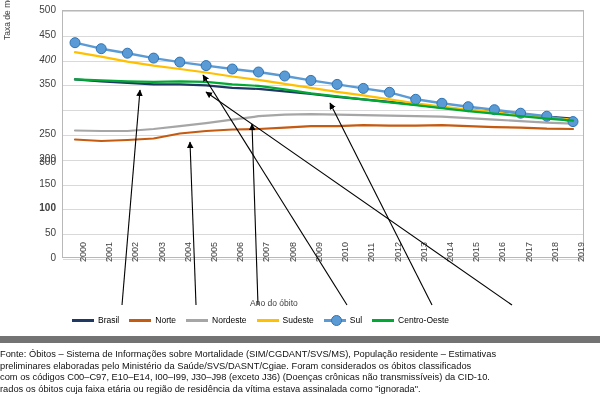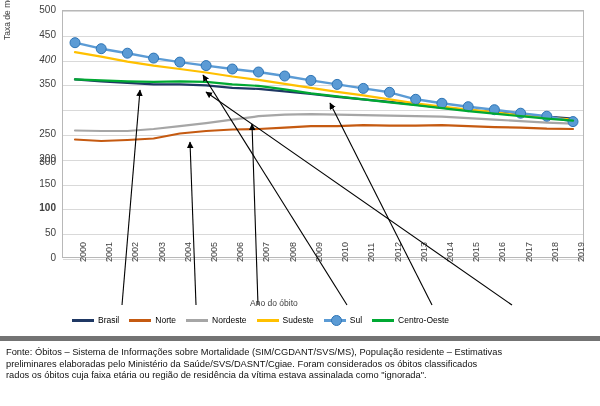--- a/index.html
+++ b/index.html
@@ -77,22 +77,22 @@
     width:9px;height:9px;border-radius:50%;
     background:#5b9bd5;border:1px solid #2e75b6;
   }
 
   
   #arrows{position:absolute;left:0;top:0;width:600px;height:330px;pointer-events:none;}
 
   
   #footnote{
     position:absolute;left:0;top:336px;width:600px;height:70px;
-    border-top:5px solid #737373;
-    padding:6px 6px 0 6px;
+    border-top:7px solid #737373;
+    padding:6px 6px 0 0;
     box-sizing:border-box;
     font-size:9.3px;
     line-height:11.6px;
     color:#111;
   }
   #footnote p{margin:0;}
 </style>
 </head>
 <body>
 
@@ -228,16 +228,17 @@
       <path d="M432,305 L330,103" stroke="#000" stroke-width="1.1" fill="none" marker-end="url(#ah)"></path>
 
       <path d="M512,305 L206,92" stroke="#000" stroke-width="1.1" fill="none" marker-end="url(#ah)"></path>
     </svg>
 
   </div>
 
   <div id="footnote">
     <p>Fonte: Óbitos – Sistema de Informações sobre Mortalidade (SIM/CGDANT/SVS/MS), População residente – Estimativas</p>
     <p>preliminares elaboradas pelo Ministério da Saúde/SVS/DASNT/Cgiae. Foram considerados os óbitos classificados</p>
+    <p>com os códigos C00–C97, E10–E14, I00–I99, J30–J98 (exceto J36) (Doenças crônicas não transmissíveis) da CID-10.</p>
     <p>rados os óbitos cuja faixa etária ou região de residência da vítima estava assinalada como "ignorada".</p>
   </div>
 
 </div>
 
 </body></html>

